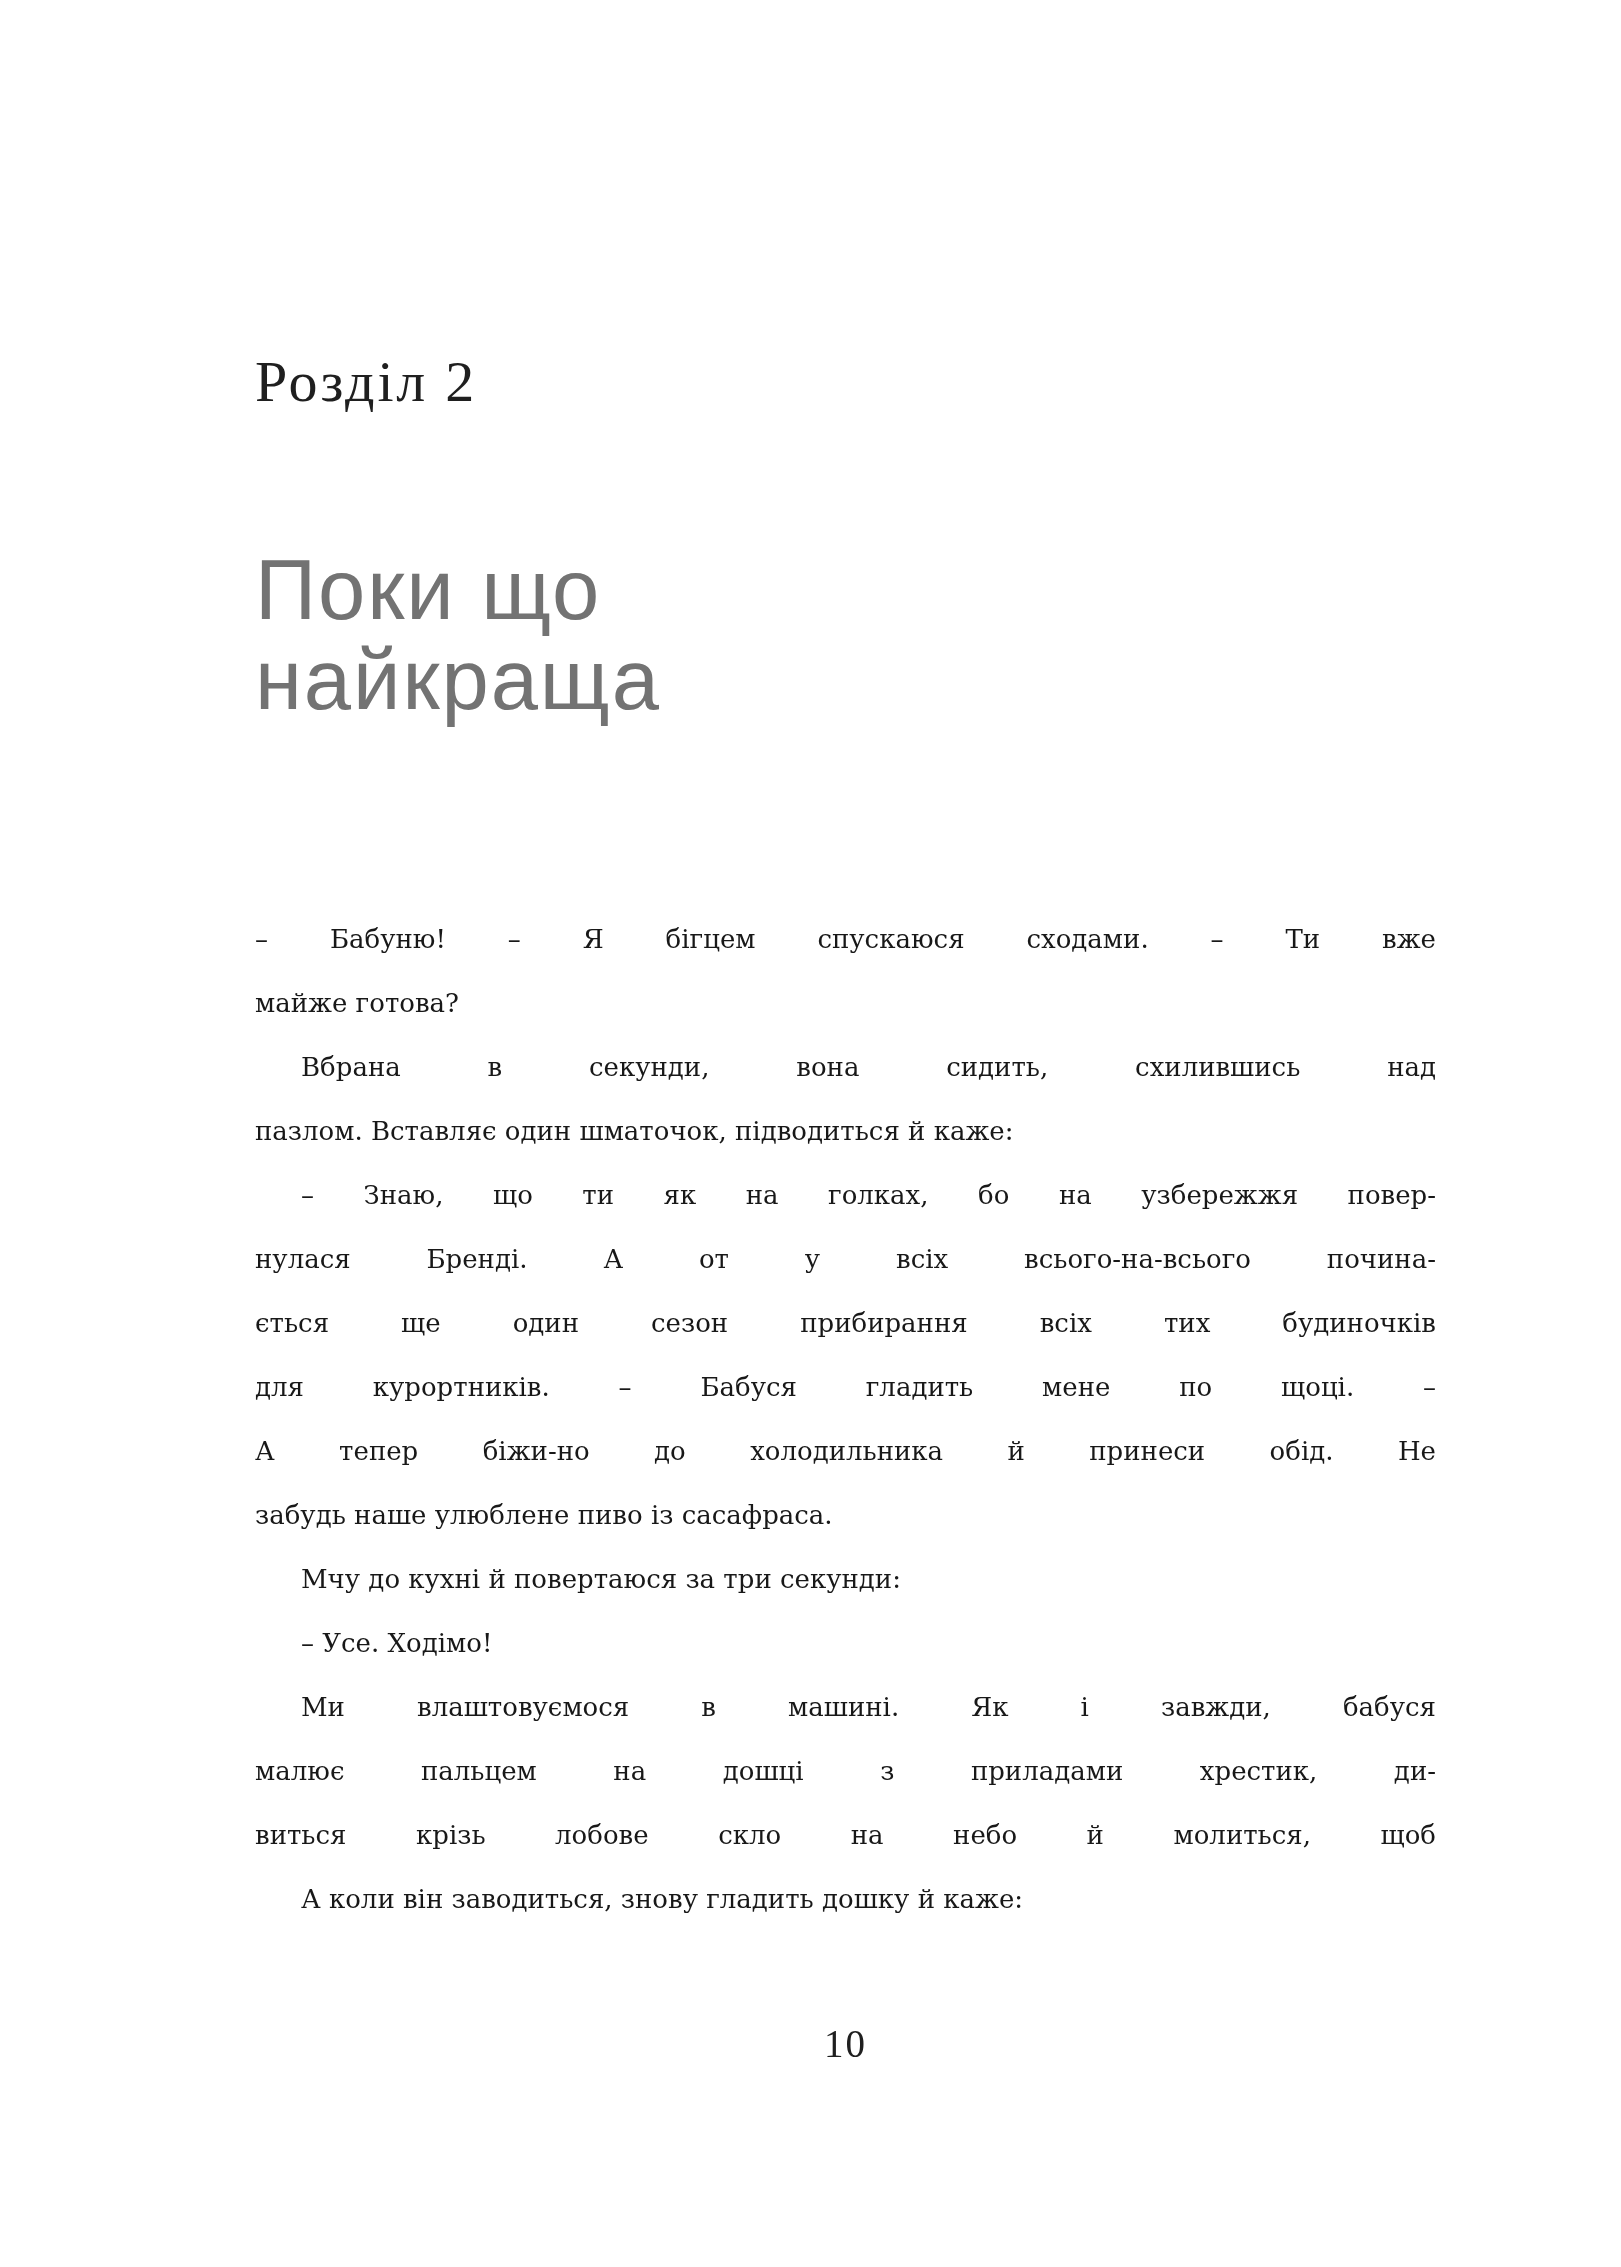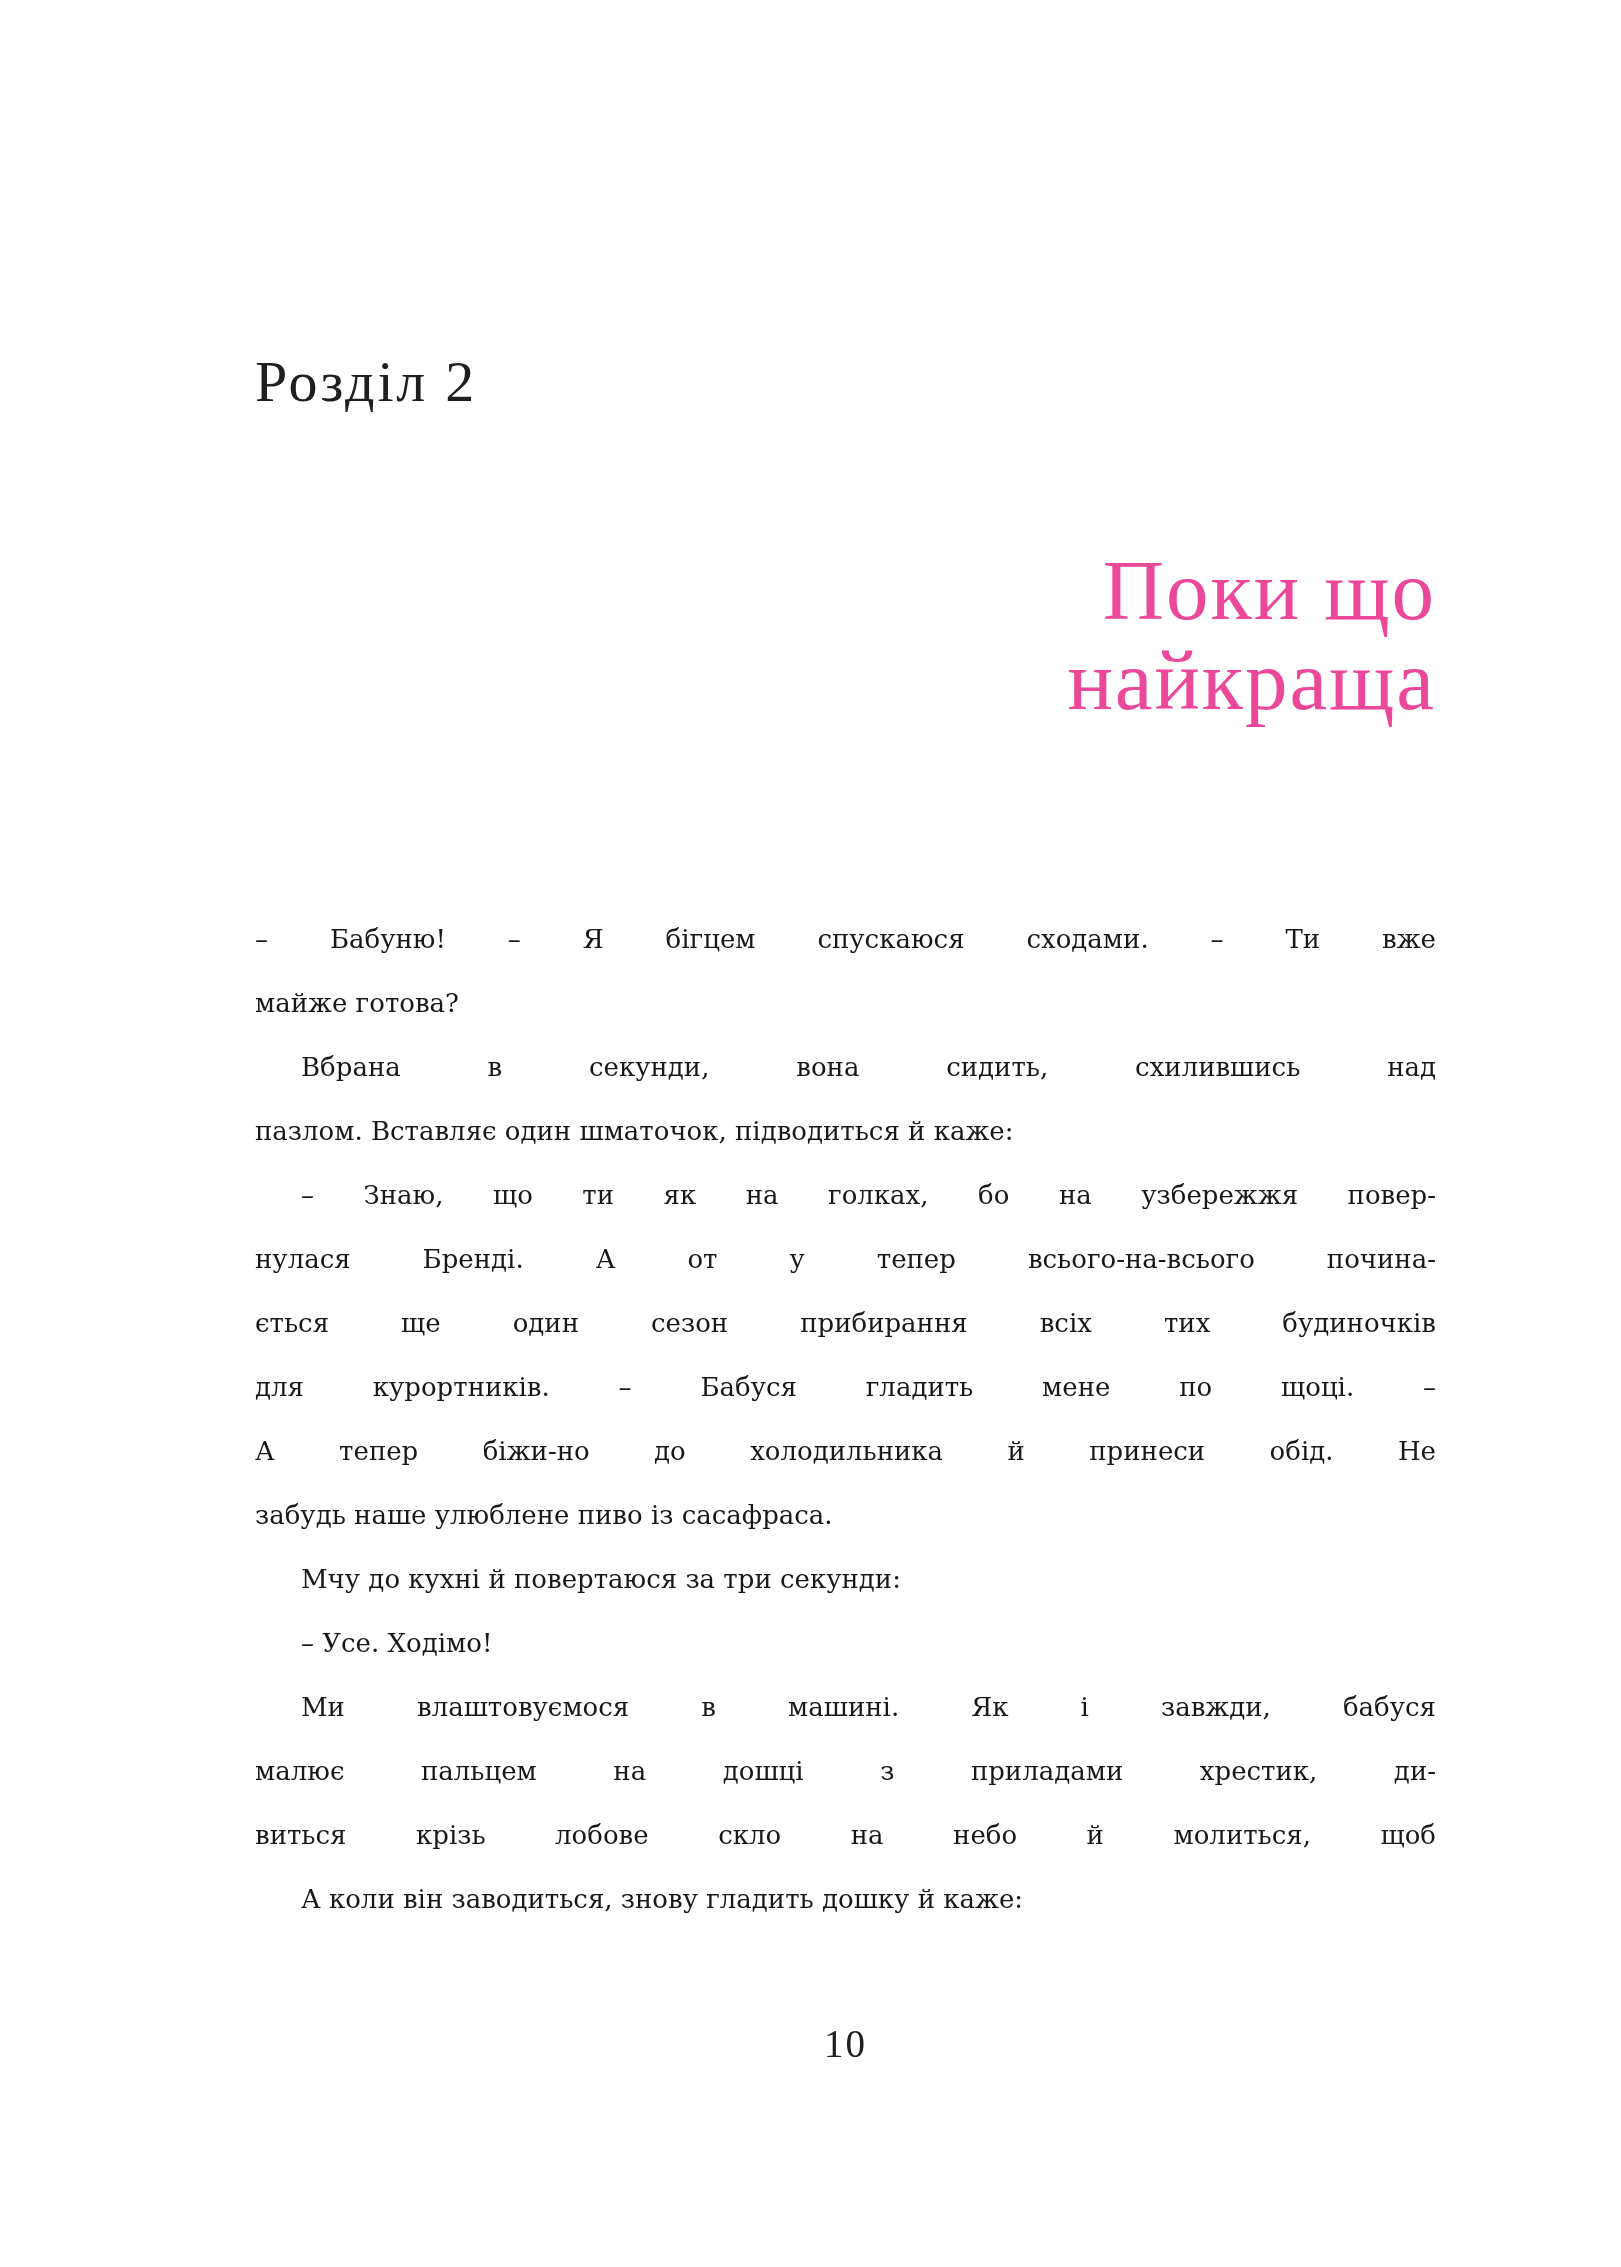--- a/index.html
+++ b/index.html
@@ -31,26 +31,26 @@
     line-height: 67px;
     letter-spacing: 2.8px;
     color: #1f1f1f;
   }
   
   .chapter-title {
     position: absolute;
     left: 255px;
     width: 1181px;
     top: 545px;
-    text-align: right;
-    font-family: Liberation Serif, serif;
+    text-align: left;
+    font-family: Liberation Sans, sans-serif;
     font-size: 85px;
     line-height: 90px;
     letter-spacing: 1.9px;
-    color: #ec4899;
+    color: #737373;
   }
   .title-line {
     height: 90px;
   }
   
   .body-text {
     position: absolute;
     left: 255px;
     top: 907px;
     width: 1181px;
@@ -108,21 +108,21 @@
       <div class="para">
         <div class="line fill">– Бабуню! – Я бігцем спускаюся сходами. – Ти вже</div>
         <div class="line last">майже готова?</div>
       </div>
       <div class="para">
         <div class="line fill first-indent">Вбрана в секунди, вона сидить, схилившись над</div>
         <div class="line last">пазлом. Вставляє один шматочок, підводиться й каже:</div>
       </div>
       <div class="para">
         <div class="line fill first-indent">– Знаю, що ти як на голках, бо на узбережжя повер-</div>
-        <div class="line fill">нулася Бренді. А от у тепер всього-на-всього почина-</div>
+        <div class="line fill">нулася Бренді. А от у всіх всього-на-всього почина-</div>
         <div class="line fill">ється ще один сезон прибирання всіх тих будиночків</div>
         <div class="line fill">для курортників. – Бабуся гладить мене по щоці. –</div>
         <div class="line fill">А тепер біжи-но до холодильника й принеси обід. Не</div>
         <div class="line last">забудь наше улюблене пиво із сасафраса.</div>
       </div>
       <div class="para">
         <div class="line last first-indent">Мчу до кухні й повертаюся за три секунди:</div>
       </div>
       <div class="para">
         <div class="line last first-indent">– Усе. Ходімо!</div>

